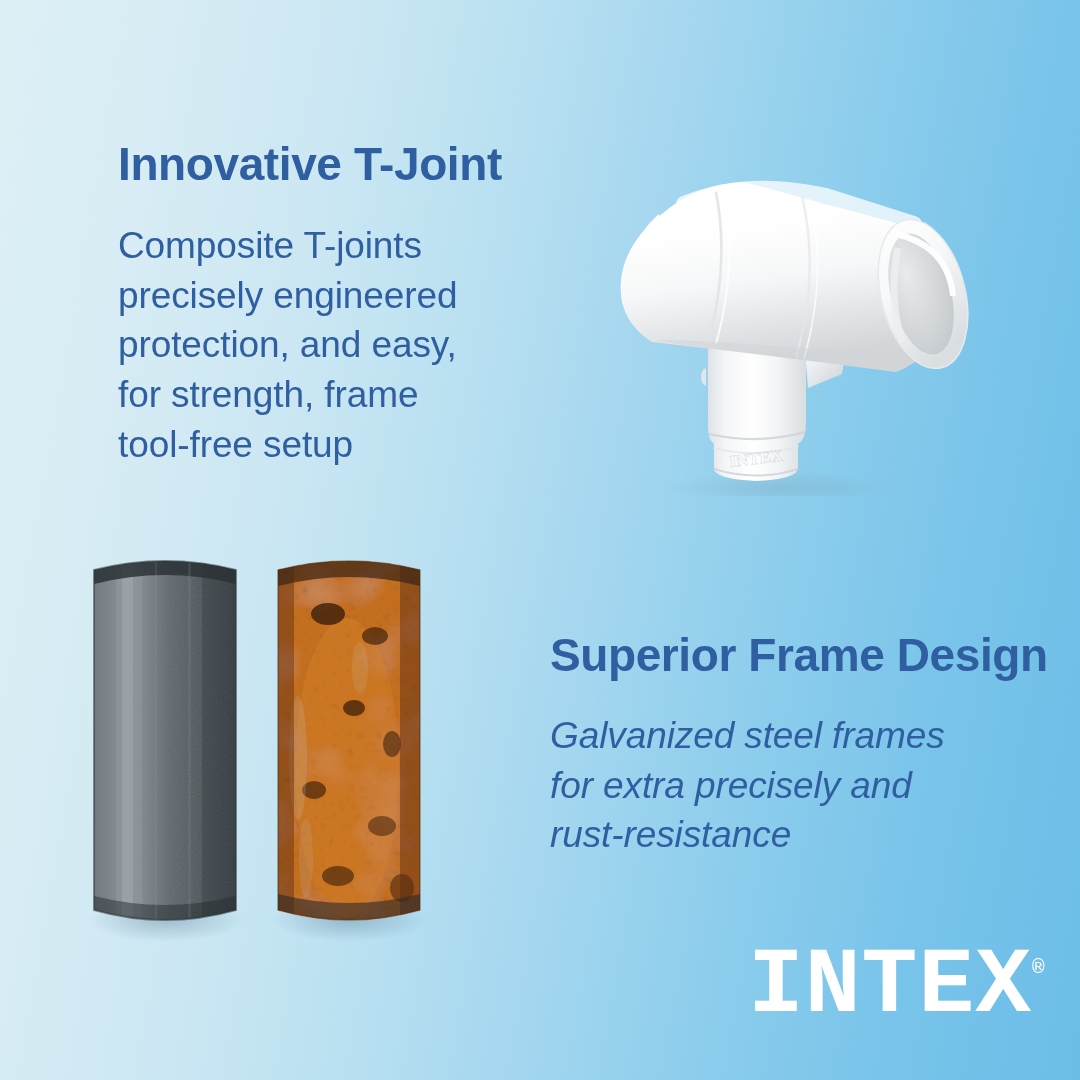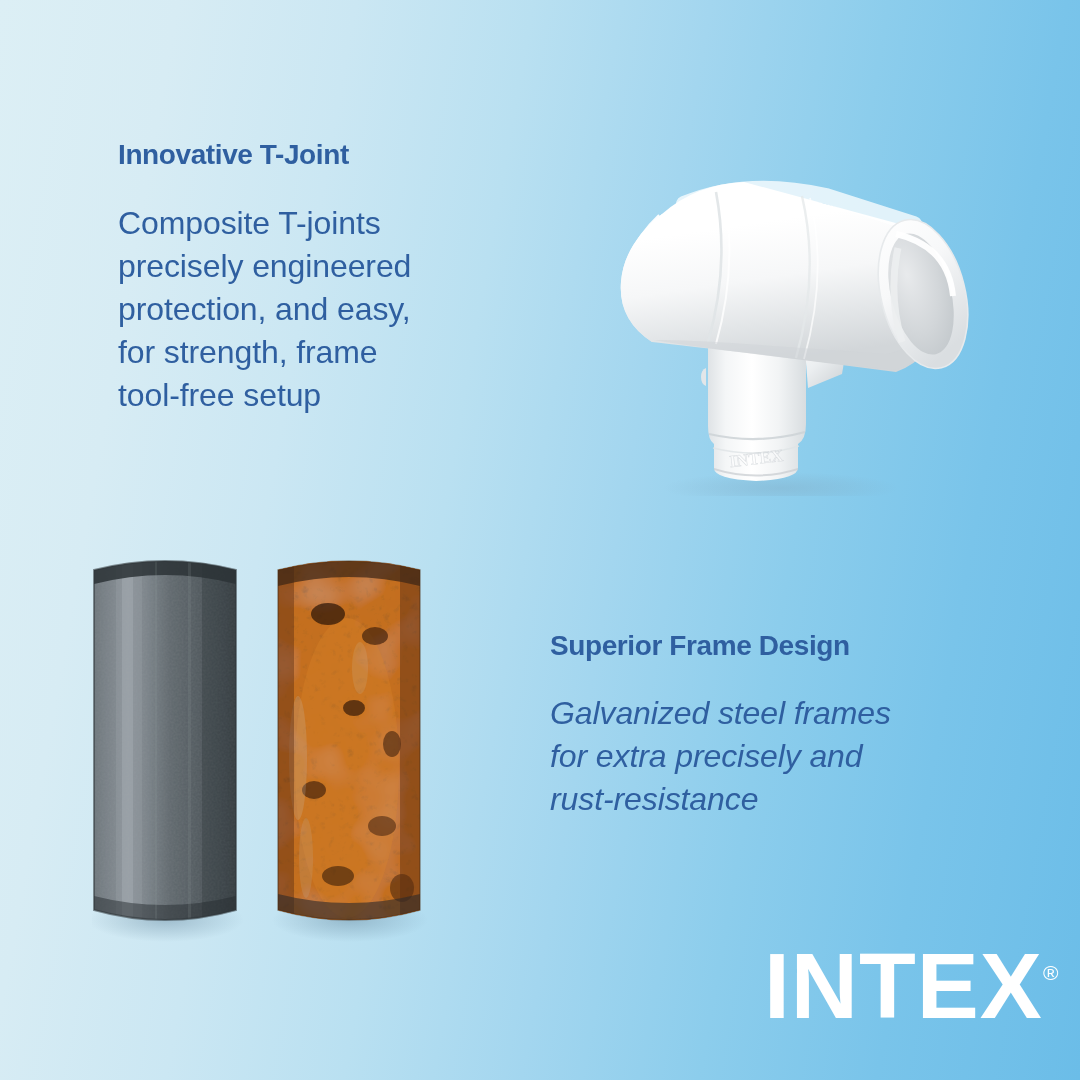--- a/index.html
+++ b/index.html
@@ -24,47 +24,47 @@
         #79c4ea 84%,
         #6bbde8 100%);
   }
 
   
   .block { position: absolute; }
 
   .headline {
     color: #2f5fa0;
     font-weight: 700;
-    font-size: 28px;
+    font-size: 46px;
     letter-spacing: -0.4px;
     line-height: 1.05;
     white-space: nowrap;
   }
   .bodytext {
     color: #2f5fa0;
     font-weight: 400;
-    font-size: 32px;
+    font-size: 37px;
     line-height: 1.34;
     letter-spacing: -0.1px;
   }
   .bodytext .ln { display: block; white-space: nowrap; }
 
   #block-tjoint { left: 118px; top: 140px; }
   #block-tjoint .bodytext { margin-top: 33px; }
 
   #block-frame { left: 550px; top: 631px; }
   #block-frame .bodytext { margin-top: 32px; font-style: italic; }
 
   
   #logo {
     position: absolute;
-    left: 764px;
+    left: 748px;
     top: 940px;
     color: #ffffff;
-    font-family: Liberation Sans, sans-serif;
+    font-family: Liberation Mono, monospace;
     font-weight: 700;
     font-size: 93px;
     line-height: 1;
     letter-spacing: 1px;
     white-space: nowrap;
   }
   #logo .reg {
     font-size: 21px;
     vertical-align: 38px;
     letter-spacing: 0;

